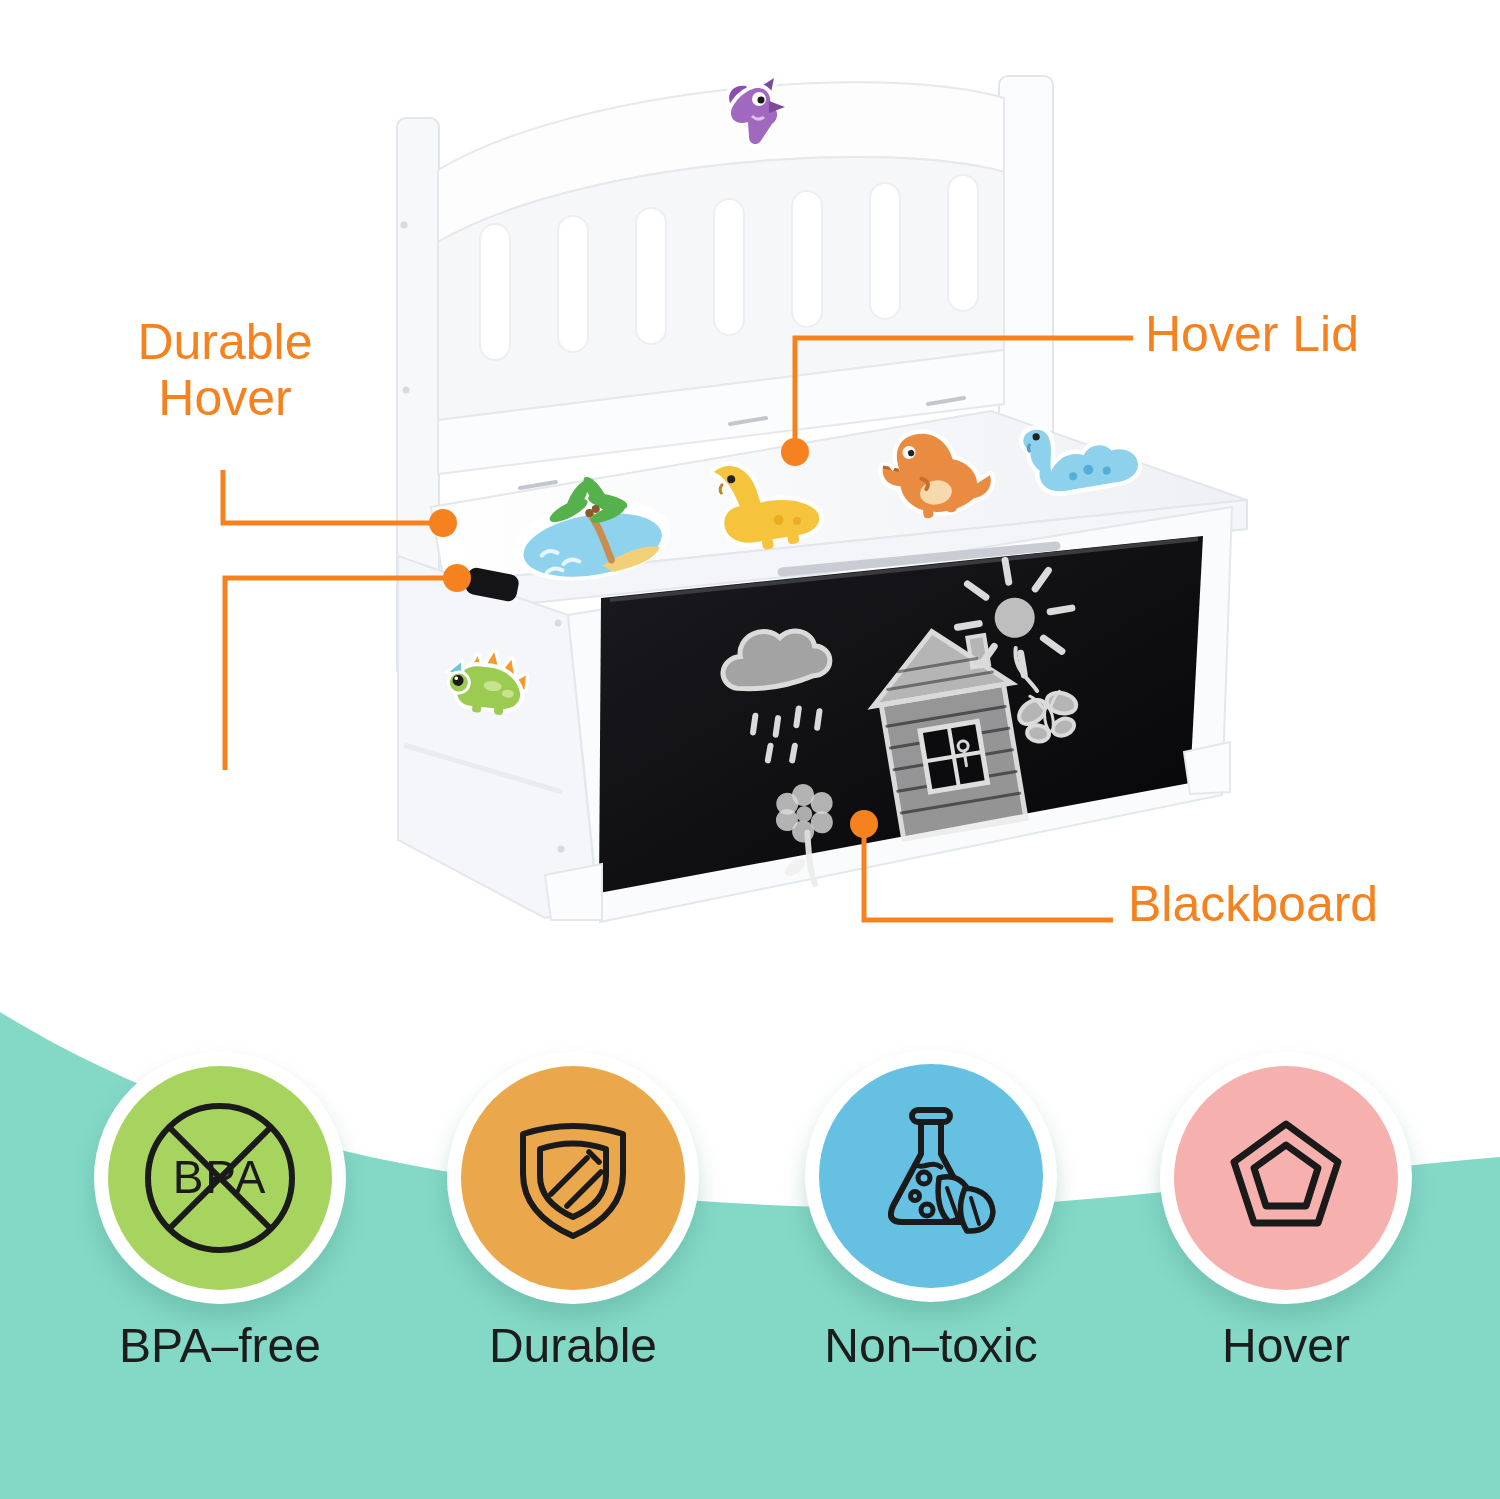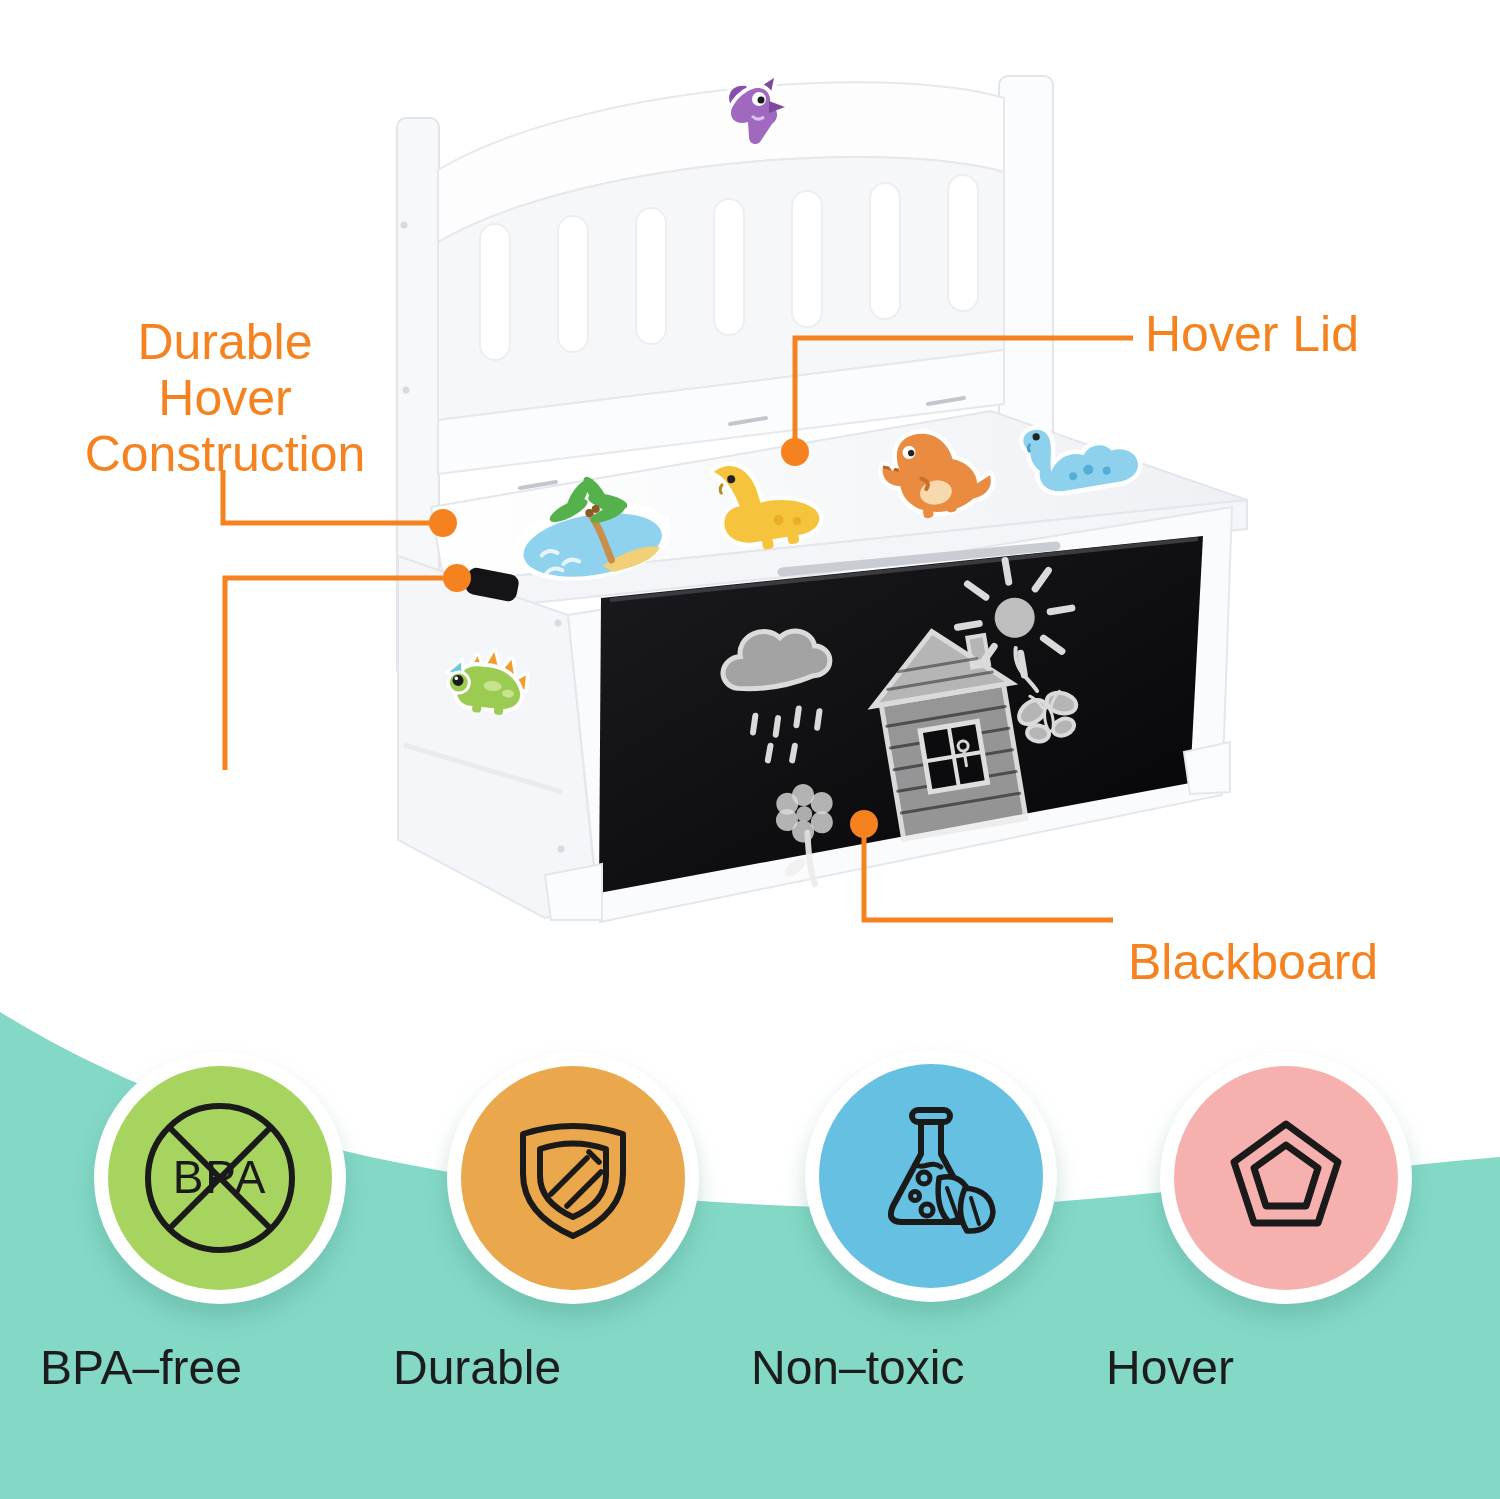--- a/index.html
+++ b/index.html
@@ -7,22 +7,22 @@
           font-family:"Liberation Sans", sans-serif;}
   svg{display:block;}
   .scene{position:absolute;left:0;top:0;z-index:1;}
   .callout{position:absolute;z-index:3;color:var(--accent,#F5821F);font-size:50px;
            line-height:56px;font-weight:400;letter-spacing:0px;}
   .callout.center{text-align:center;}
   .badge-ring{position:absolute;z-index:4;width:252px;height:252px;border-radius:50%;
               background:#fff;box-shadow:0 14px 22px rgba(70,140,125,.28);}
   .badge-circle{position:absolute;left:14px;top:14px;width:224px;height:224px;border-radius:50%;
                 display:flex;align-items:center;justify-content:center;}
-  .badge-label{position:absolute;z-index:4;width:360px;font-size:48px;
-               color:#1c1c1c;margin-top:22px;}
+  .badge-label{position:absolute;z-index:4;width:360px;text-align:center;font-size:48px;
+               color:#1c1c1c;}
 </style>
 </head>
 <body>
 
 <div id="canvas">
 
   <svg class="scene" width="1500" height="1499" viewBox="0 0 1500 1499">
     <defs>
       <linearGradient id="lidGrad" x1="0" y1="0" x2="1" y2="0">
         <stop offset="0" stop-color="#ffffff"></stop>
@@ -249,29 +249,28 @@
         <circle cx="457" cy="578" r="14"></circle>
         <circle cx="795" cy="452" r="14"></circle>
         <circle cx="864" cy="824" r="14"></circle>
       </g>
     </g>
   </svg>
 
   <div class="callout center" style="left:60px;top:314px;width:330px;">
     <div>Durable</div>
     <div>Hover</div>
-    <div>Construction</div>
   </div>
 
   <div class="callout" style="left:1145px;top:306px;">
     <span>Hover Lid</span>
   </div>
 
 
-  <div class="callout" style="left:1128px;top:934px;">
+  <div class="callout" style="left:1128px;top:876px;">
     <span>Blackboard</span>
   </div>
 
   <div class="badge-ring" style="left:94px;top:1052px;">
     <div class="badge-circle" style="background:#A7D45F;">
       <svg width="176" height="176" viewBox="-88 -88 176 176">
         <text x="0" y="15" text-anchor="middle" font-size="46" font-family="Liberation Sans, sans-serif" fill="#1a1a1a" letter-spacing="2">BPA</text>
         <circle r="72" fill="none" stroke="#1a1a1a" stroke-width="6"></circle>
         <line x1="-51" y1="-51" x2="51" y2="51" stroke="#1a1a1a" stroke-width="6"></line>
         <line x1="51" y1="-51" x2="-51" y2="51" stroke="#1a1a1a" stroke-width="6"></line>

